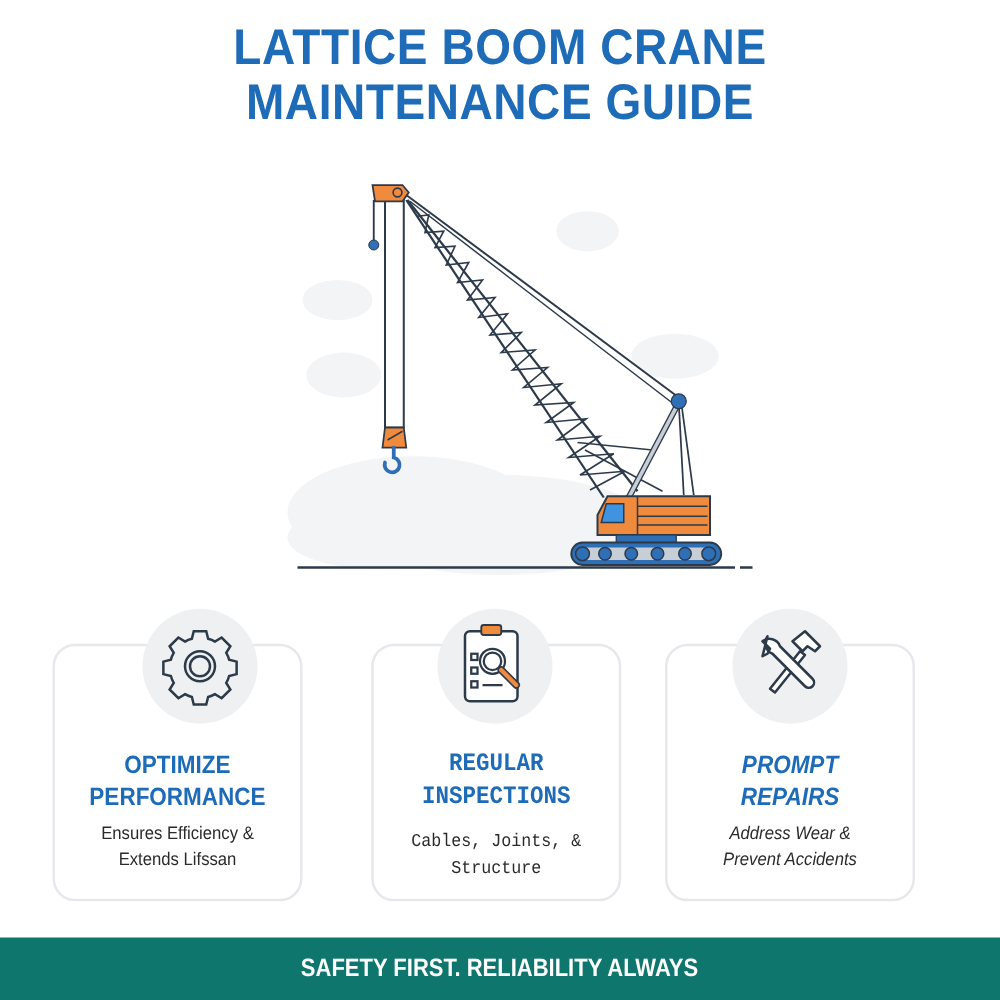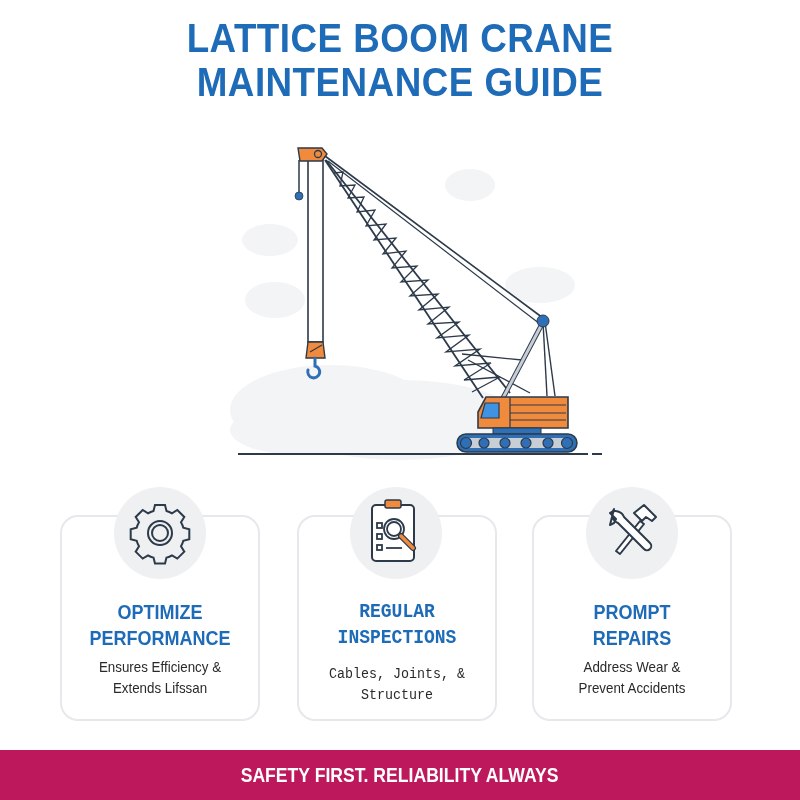--- a/index.html
+++ b/index.html
@@ -33,21 +33,21 @@
     transform: scaleX(0.9);
   }
   .card-desc {
     position: absolute; left: 0; top: 140px; width: 100%; text-align: center;
     color: #2a2a2a; font-size: 14.5px; line-height: 21px;
     transform: scaleX(0.92);
   }
   .card-desc.single { top: 147px; }
   .footer {
     position: absolute; left: 0; top: 750px; width: 800px; height: 50px;
-    background: #be185d; color: #ffffff; text-align: center;
+    background: #0f766e; color: #ffffff; text-align: center;
     font-weight: bold; font-size: 20px; line-height: 50px; text-decoration: underline;
   }
   .footer span { display: inline-block; transform: scaleX(0.88); }
 </style>
 </head>
 <body>
 
 <div class="title">
   <div>LATTICE BOOM CRANE</div>
   <div>MAINTENANCE GUIDE</div>
@@ -110,21 +110,21 @@
   <g fill="#2f6fb5" stroke="#2d3a4a" stroke-width="1.2">
     <circle cx="466" cy="443" r="5.5"></circle>
     <circle cx="484" cy="443" r="5"></circle>
     <circle cx="505" cy="443" r="5"></circle>
     <circle cx="526" cy="443" r="5"></circle>
     <circle cx="548" cy="443" r="5"></circle>
     <circle cx="567" cy="443" r="5.5"></circle>
   </g>
 </svg>
 
-<div class="card" style="left:60px;">
+<div class="card" style="left:42px;">
   <div class="card-title">
     <div>OPTIMIZE</div>
     <div>PERFORMANCE</div>
   </div>
   <div class="card-desc">
     <div>Ensures Efficiency &amp;</div>
     <div>Extends Lifssan</div>
   </div>
 </div>
 <div class="icon-circle" style="left:114px;">
@@ -156,21 +156,21 @@
       <rect x="27" y="58" width="5" height="5"></rect>
       <line x1="36" y1="61" x2="52" y2="61"></line>
       <circle cx="44" cy="42" r="10"></circle>
       <circle cx="44" cy="42" r="7"></circle>
     </g>
     <line x1="51" y1="49" x2="63" y2="61" stroke="#2d3a4a" stroke-width="6" stroke-linecap="round"></line>
     <line x1="51" y1="49" x2="63" y2="61" stroke="#f08a3c" stroke-width="3.5" stroke-linecap="round"></line>
   </svg>
 </div>
 
-<div class="card" style="left:532px;">
+<div class="card" style="left:532px;font-style:italic;">
   <div class="card-title">
     <div>PROMPT</div>
     <div>REPAIRS</div>
   </div>
   <div class="card-desc">
     <div>Address Wear &amp;</div>
     <div>Prevent Accidents</div>
   </div>
 </div>
 <div class="icon-circle" style="left:586px;">

